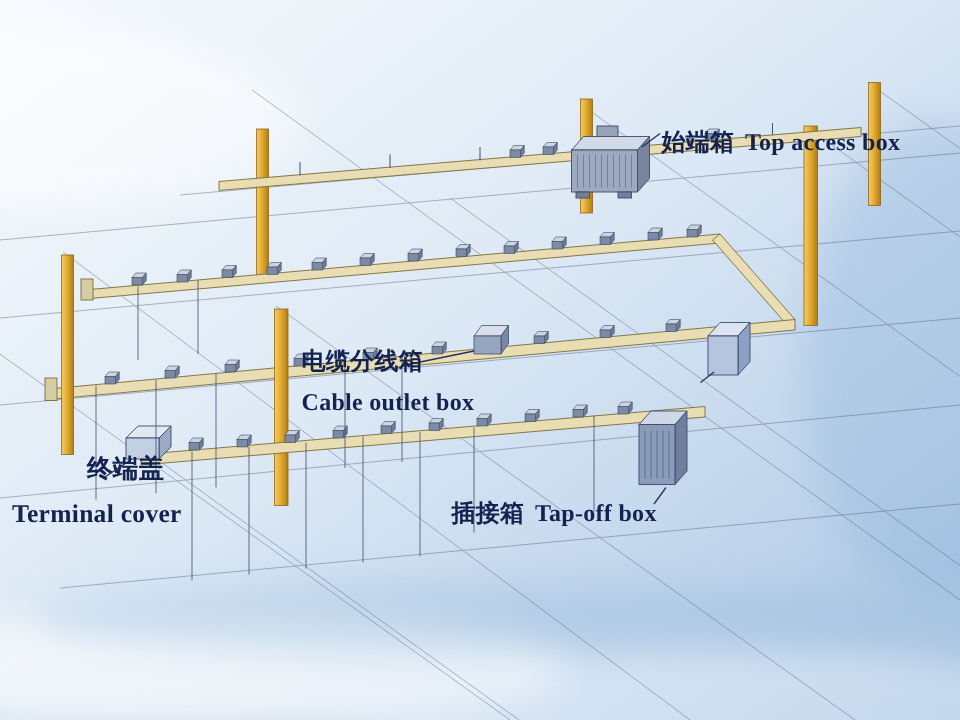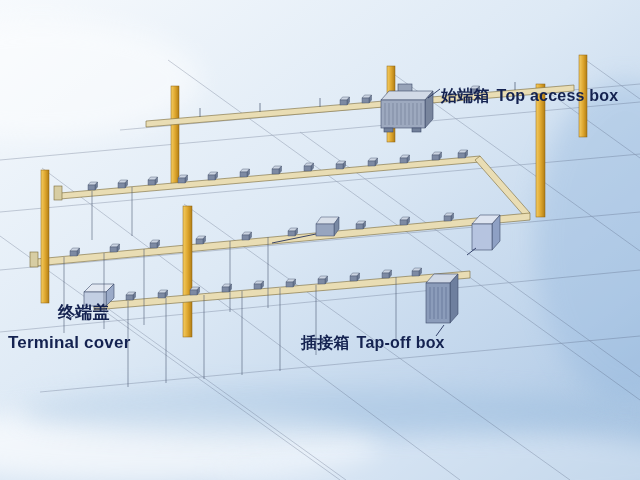--- a/index.html
+++ b/index.html
@@ -1,17 +1,17 @@
 <!DOCTYPE html>
 <html><head>
 <meta charset="utf-8">
 <style>
   html,body{margin:0;padding:0;background:#cfe0f0;}
   .stage{position:relative;width:640px;height:480px;overflow:hidden;
-         font-family:Liberation Sans, sans-serif;}
+         font-family:Liberation Serif, serif;}
   .stage svg{position:absolute;left:0;top:0;}
   .lbl{position:absolute;font-weight:bold;font-size:16px;color:#142250;
        white-space:nowrap;letter-spacing:.2px;line-height:27px;z-index:5;}
   .lbl .zh{margin-right:7px;}
   .lbl.big{font-size:17px;}
 </style>
 </head>
 <body>
 
 <div class="stage">
@@ -218,20 +218,22 @@
     <line x1="88" y1="306" x2="70" y2="318"></line>
     <line x1="436" y1="336" x2="444" y2="325"></line>
   </g>
 </svg>
 
 <div class="lbl" style="left:441px;top:82px">
   <span class="zh">始端箱</span><span>Top access box</span>
 </div>
 
 <div class="lbl" style="left:201px;top:228px">
+  <div>电缆分线箱</div>
+  <div>Cable outlet box</div>
 </div>
 
 
 <div class="lbl big" style="left:8px;top:298px;line-height:30px">
   <div style="padding-left:50px">终端盖</div>
   <div>Terminal cover</div>
 </div>
 
 <div class="lbl" style="left:301px;top:329px">
   <span class="zh">插接箱</span><span>Tap-off box</span>

